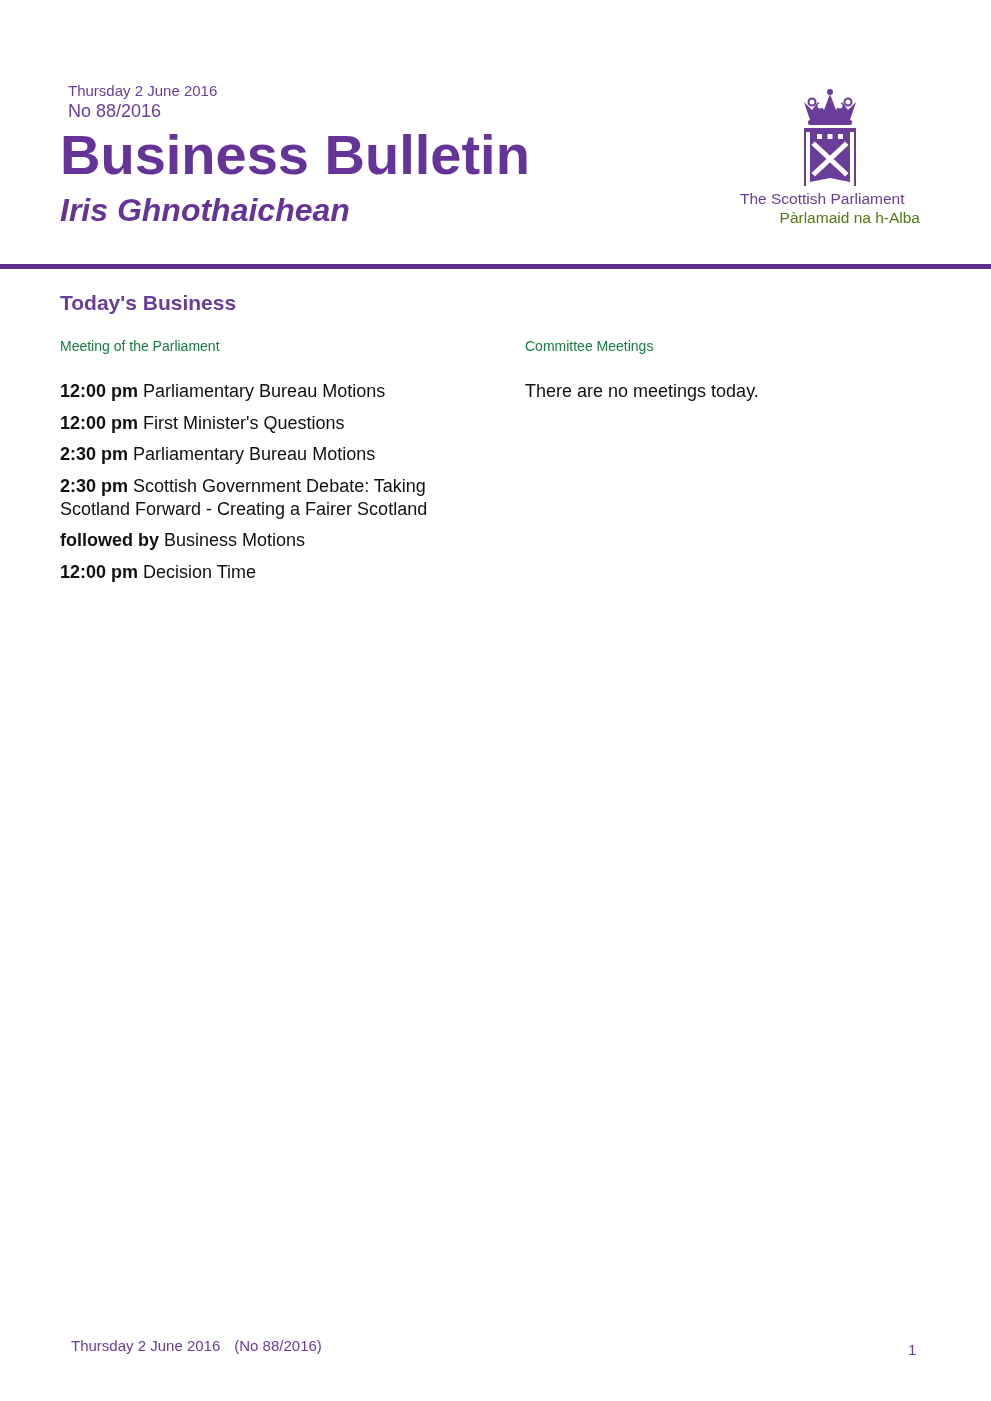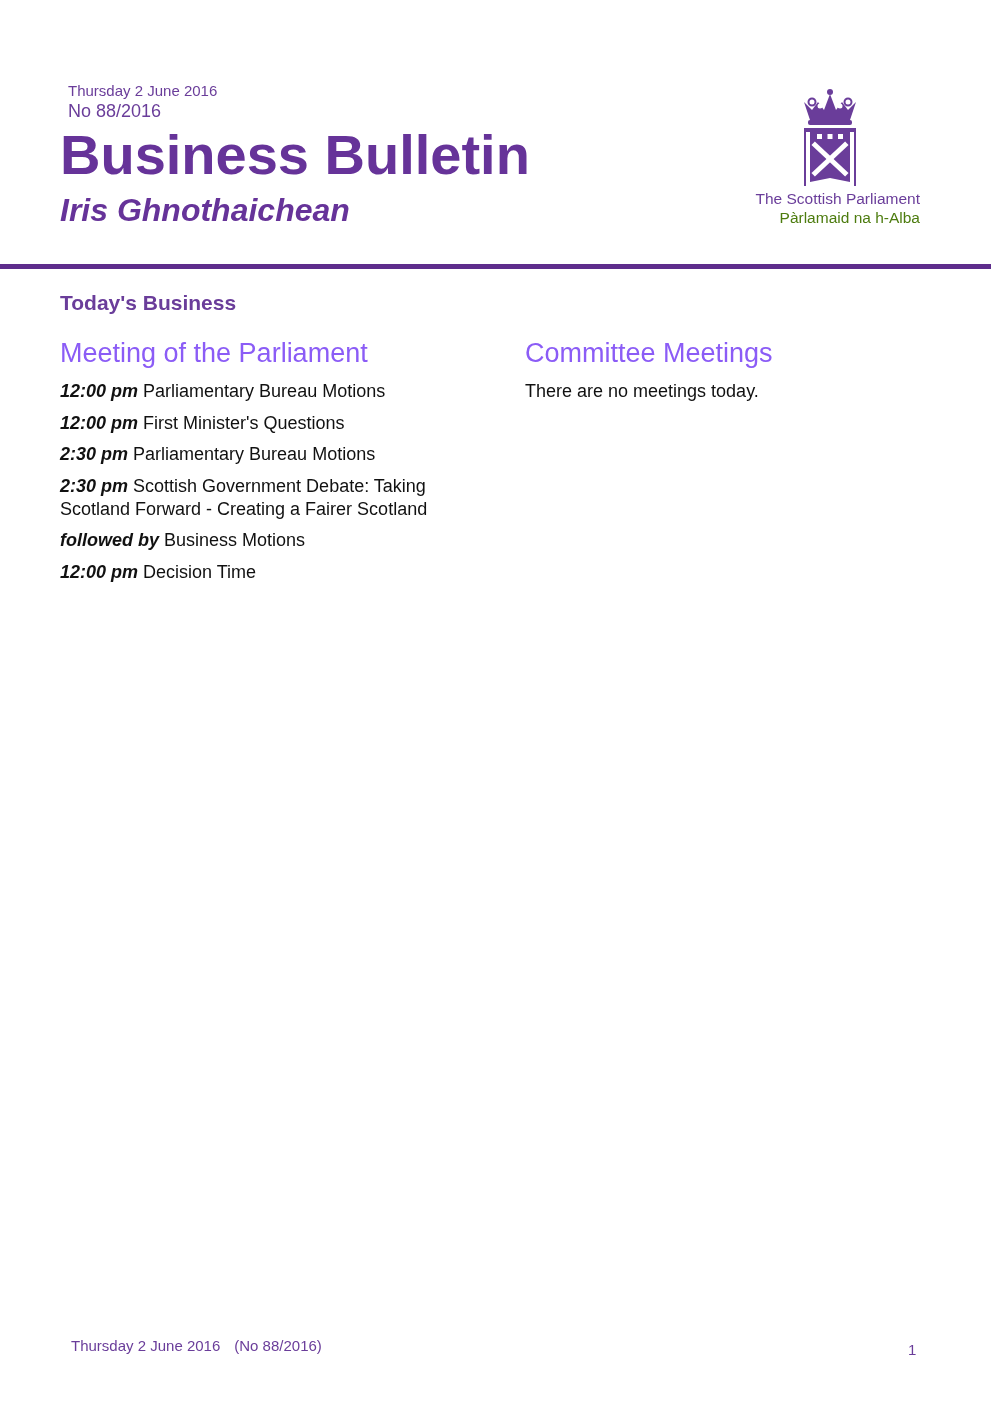--- a/index.html
+++ b/index.html
@@ -57,21 +57,21 @@
     .logo svg {
       position: absolute;
       left: 58px;
       top: 0;
     }
     .logo-line1 {
       position: absolute;
       left: 0;
       top: 102px;
       width: 180px;
-      text-align: right;
+      text-align: left;
       font-size: 15.5px;
       color: #6a3d9a;
     }
     .logo-line2 {
       position: absolute;
       left: 0;
       top: 121px;
       width: 180px;
       text-align: right;
       font-size: 15.5px;
@@ -88,41 +88,41 @@
     .section-title {
       position: absolute;
       left: 60px;
       top: 291px;
       font-size: 21px;
       font-weight: bold;
       color: #6a3d9a;
     }
     .col-heading {
       position: absolute;
-      font-size: 27px;
-      color: #8b5cf6;
+      font-size: 14px;
+      color: #15803d;
     }
     .col-left-heading { left: 60px; top: 338px; }
     .col-right-heading { left: 525px; top: 338px; }
     .items {
       position: absolute;
       left: 60px;
       top: 380px;
       width: 400px;
       list-style: none;
       margin: 0;
       padding: 0;
     }
     .items li {
       font-size: 18px;
       line-height: 23px;
       color: #111111;
       margin-bottom: 8.5px;
     }
-    .items li b { font-weight: bold; font-style: italic; }
+    .items li b { font-weight: bold; }
     .no-meetings {
       position: absolute;
       left: 525px;
       top: 380px;
       font-size: 18px;
       color: #111111;
       line-height: 23px;
     }
     .footer-left {
       position: absolute;

